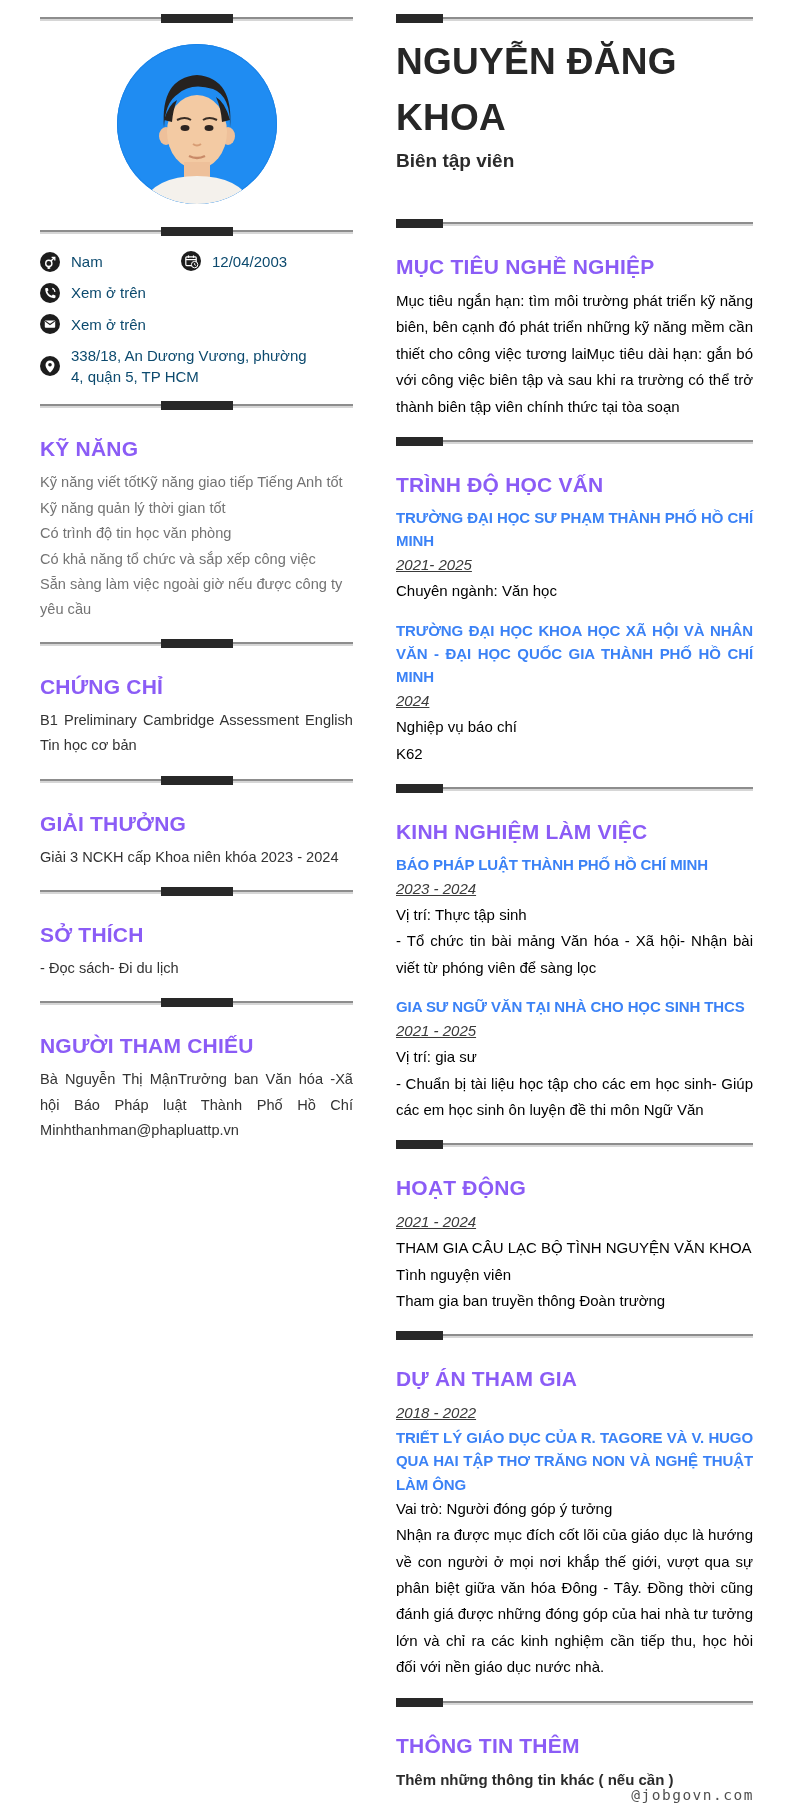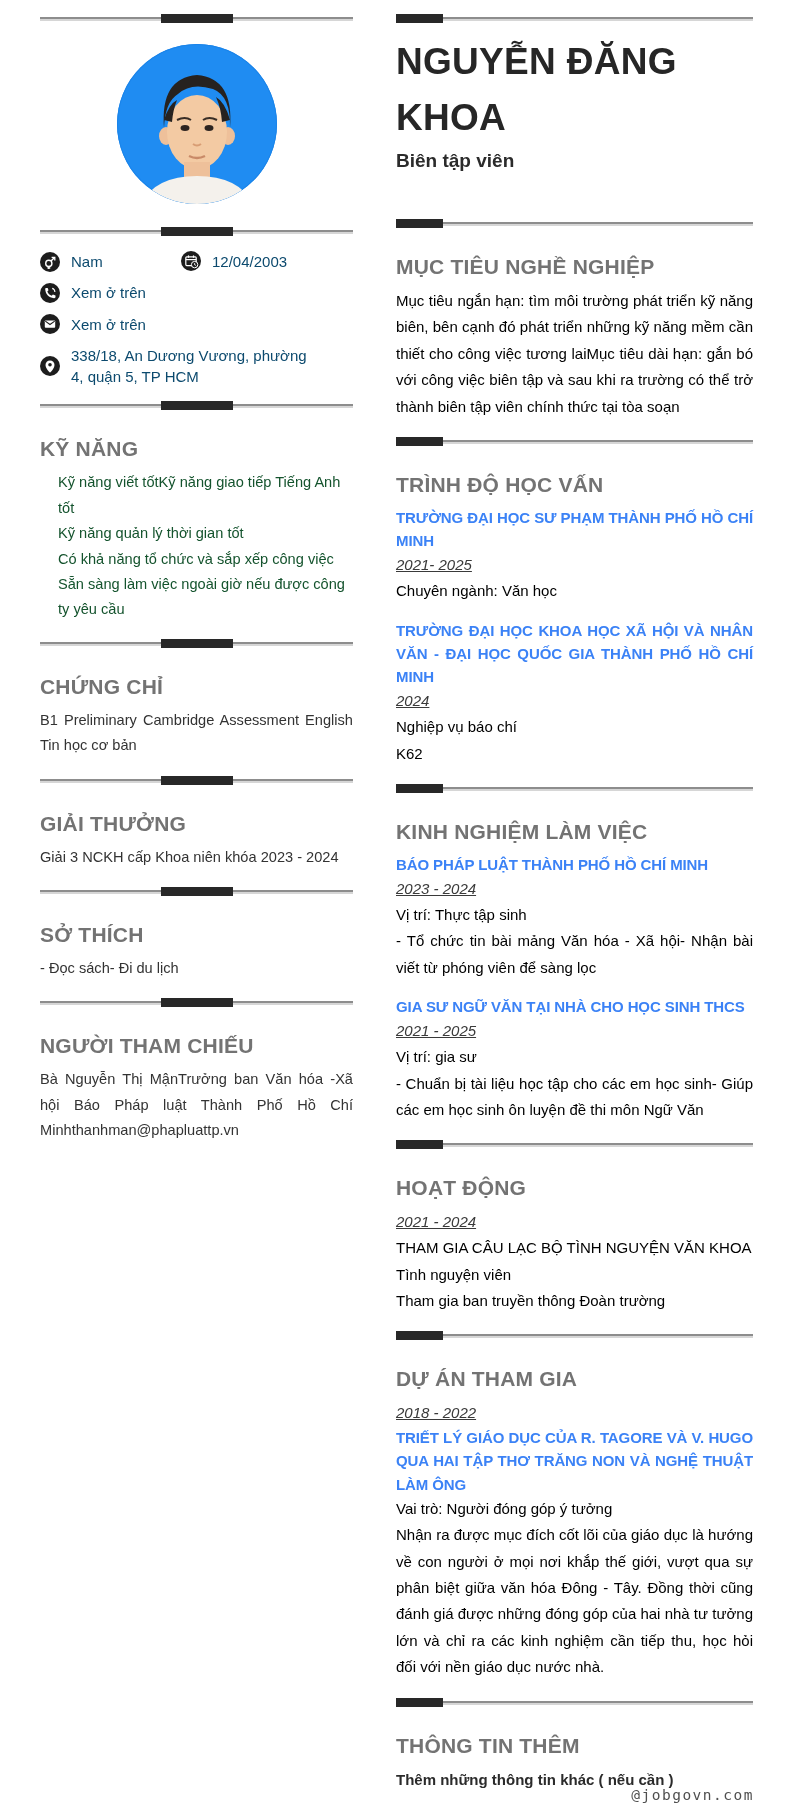--- a/index.html
+++ b/index.html
@@ -18,21 +18,21 @@
   .divider .line {
     position:absolute; left:0; right:0; top:3px; height:2px;
     background:#8d8d8d; box-shadow:0 2px 0 #d6d6d6;
   }
   .divider .seg { position:absolute; top:0; height:9px; background:#282828; }
   .divider.center .seg { left:50%; transform:translateX(-50%); width:72px; }
   .divider.leftseg .seg { left:0; width:47px; }
 
   
   .section-heading {
-    font-size:21px; font-weight:700; color:#737373;
+    font-size:21px; font-weight:700; color:#8b5cf6;
     letter-spacing:.2px; margin:27px 0 9px;
   }
 
   
   .photo-wrap { display:flex; justify-content:center; margin:21px 0 0; }
   .photo {
     width:160px; height:160px; border-radius:50%; overflow:hidden; flex:none;
     background:#1a84ea;
   }
   .photo svg { display:block; width:100%; height:100%; }
@@ -44,21 +44,21 @@
   .info-text { font-size:15px; color:#0c4a6e; line-height:1.42; }
   .dual { display:flex; }
   .dual .first { width:141px; display:flex; align-items:center; }
   .dual .second { display:flex; align-items:flex-start; }
   .address-text { max-width:238px; }
 
   .body-text {
     font-size:14.6px; line-height:1.74; color:#333333;
   }
   .just { text-align:justify; }
-  .skill-line { font-size:14.6px; line-height:1.74; color:#14532d;margin-left:18px; }
+  .skill-line { font-size:14.6px; line-height:1.74; color:#737373; }
 
   
   .name {
     font-size:37px; line-height:1.5; font-weight:700; color:#262626;
     margin-top:11px; letter-spacing:.3px;
   }
   .jobtitle { font-size:19px; font-weight:700; color:#2b2b2b; margin:5px 0 0; }
   .div-after-title { margin-top:47px; }
 
   .rbody { font-size:15px; line-height:1.76; color:#000000; }
@@ -174,20 +174,21 @@
 
     <div class="divider center" style="margin-top:14px;">
       <div class="line"></div>
         <div class="seg"></div>
     </div>
 
     <h2 class="section-heading">KỸ NĂNG</h2>
     <div>
       <div class="skill-line">Kỹ năng viết tốtKỹ năng giao tiếp Tiếng Anh tốt</div>
       <div class="skill-line">Kỹ năng quản lý thời gian tốt</div>
+      <div class="skill-line">Có trình độ tin học văn phòng</div>
       <div class="skill-line">Có khả năng tổ chức và sắp xếp công việc</div>
       <div class="skill-line">Sẵn sàng làm việc ngoài giờ nếu được công ty yêu cầu</div>
     </div>
 
     <div class="divider center" style="margin-top:16px;">
       <div class="line"></div>
         <div class="seg"></div>
     </div>
 
     <h2 class="section-heading">CHỨNG CHỈ</h2>

